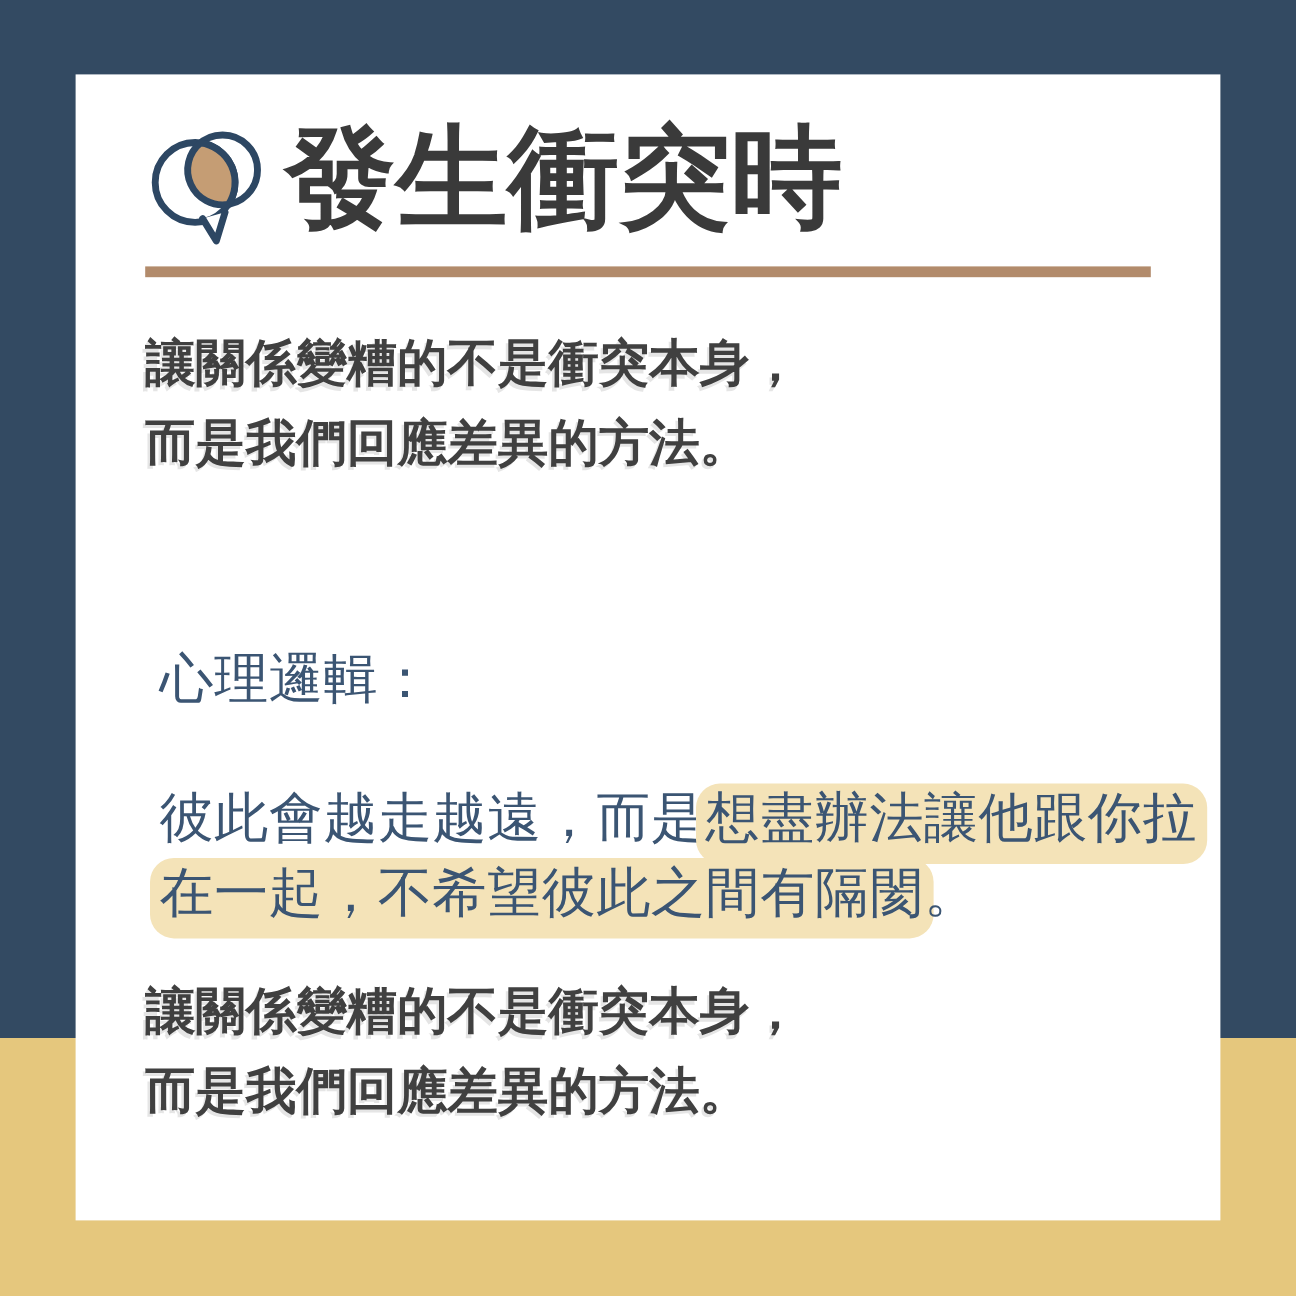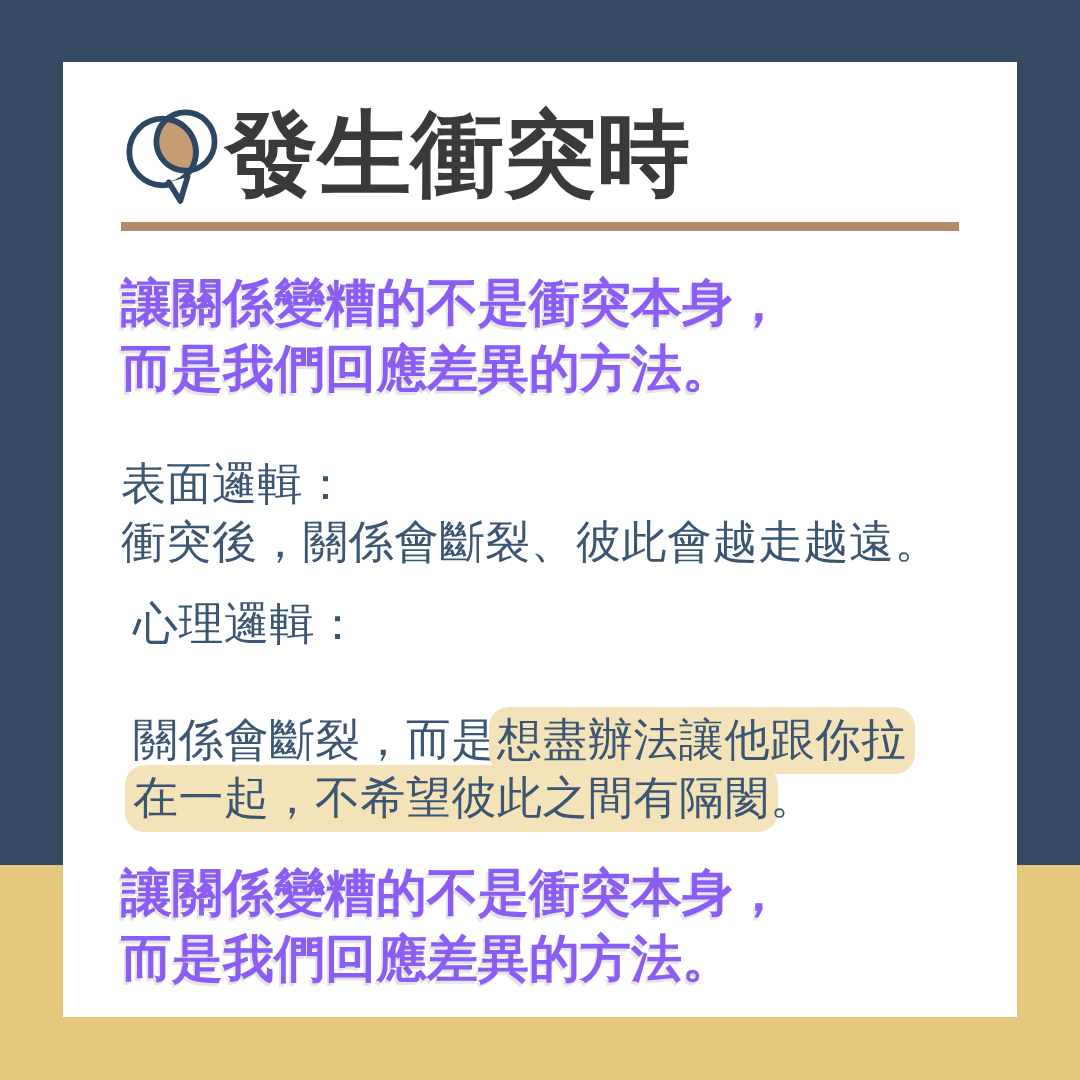--- a/index.html
+++ b/index.html
@@ -30,21 +30,22 @@
     position: absolute;
     left: 63px; top: 62px;
     width: 954px; height: 955px;
     background: #ffffff;
     box-sizing: border-box;
     padding: 38px 58px 0 58px;
     overflow: hidden;
   }
   .header {
     display: flex;
-    align-items: flex-end;
+    align-items: flex-start;
+    gap: 12px;
     height: 104px;
   }
   .icon-wrap {
     width: 104px;
     height: 104px;
     flex: 0 0 auto;
   }
   .icon-wrap svg { width: 104px; height: 104px; display: block; }
   .title {
     margin: 0;
@@ -55,43 +56,44 @@
     letter-spacing: 0px;
     white-space: nowrap;
   }
   .divider {
     height: 9px;
     background: #b28b6b;
     margin-top: 18px;
   }
   .lead {
     margin: 39px 0 0 0;
-    font-size: 51px;
+    font-size: 42px;
     font-weight: 900;
-    color: #8b5cf6;
+    color: #404040;
     line-height: 66px;
     white-space: nowrap;
     text-shadow: -2px 3px 0 rgba(110,110,110,0.18);
   }
   .body-para {
     font-size: 45px;
     font-weight: 500;
     color: #3b5573;
     line-height: 58px;
     letter-spacing: 0.5px;
     white-space: nowrap;
   }
   .surface { margin: 53px 0 0 0; }
   .psych   { margin: 24px 0 0 12px; }
   .footer-lead { margin: 33px 0 0 0; }
   .hl {
     background: #f4e3b8;
     border-radius: 20px;
     padding: 7px 8px 9px 8px;
     margin: 0 -8px;
+    font-family: Liberation Mono, monospace;
   }
 </style>
 </head>
 <body>
 
 <div class="canvas">
   <div class="bg-top"></div>
   <div class="bg-bottom"></div>
 
   <div class="card">
@@ -105,20 +107,20 @@
           <path d="M46 79 L57 97 L64 74" fill="#ffffff" stroke="#2d4763" stroke-width="5.5" stroke-linejoin="round" stroke-linecap="round"></path>
         </svg>
       </span>
       <h1 class="title">發生衝突時</h1>
     </div>
 
     <div class="divider"></div>
 
     <p class="lead"><span>讓關係變糟的不是衝突本身，</span><br><span>而是我們回應差異的方法。</span></p>
 
-    <p class="body-para surface"><span>表面邏輯：</span><br><span>衝突後，關係會斷裂、彼此會越走越遠。</span></p>
+    <p class="body-para surface"><br></p>
 
-    <p class="body-para psych"><span>心理邏輯：</span><br><br><span>關係會斷裂，而是</span><span class="hl">想盡辦法讓他跟你拉</span><br><span class="hl">在一起，不希望彼此之間有隔閡</span><span>。</span></p>
+    <p class="body-para psych"><span>心理邏輯：</span><br><br><span>彼此會越走越遠，而是</span><span class="hl">想盡辦法讓他跟你拉</span><br><span class="hl">在一起，不希望彼此之間有隔閡</span><span>。</span></p>
 
     <p class="lead footer-lead"><span>讓關係變糟的不是衝突本身，</span><br><span>而是我們回應差異的方法。</span></p>
 
   </div>
 </div>
 
 </body></html>

